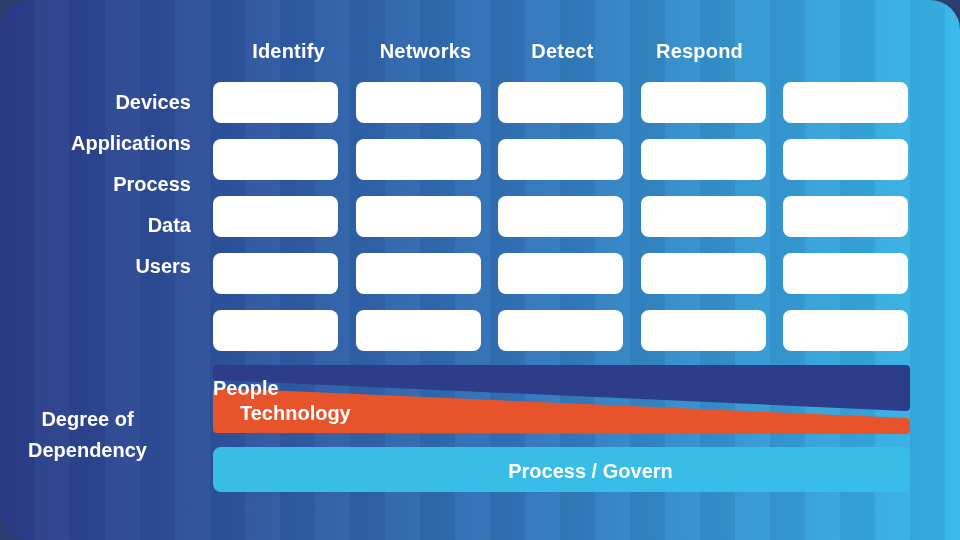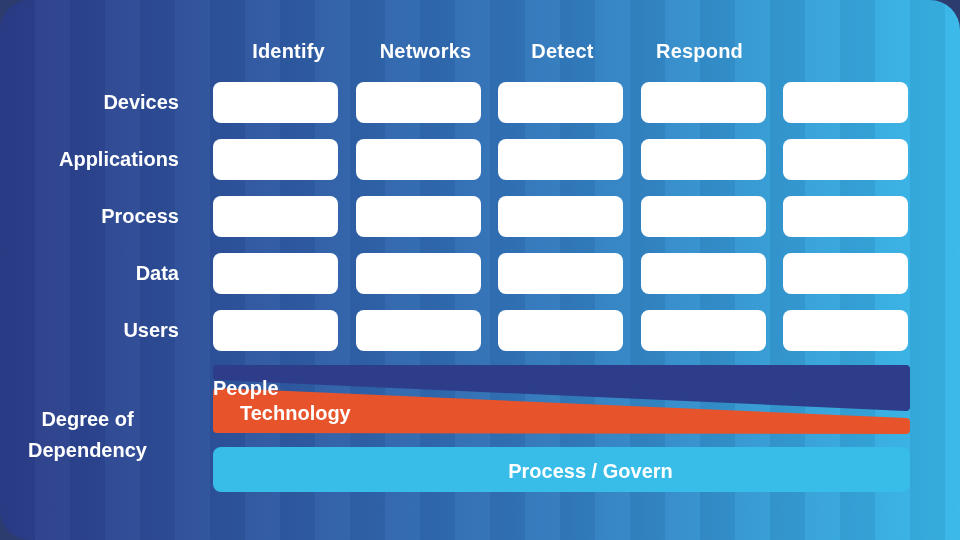--- a/index.html
+++ b/index.html
@@ -5,22 +5,22 @@
   html,body{margin:0;padding:0;background:#2d3c6f;}
   .stage{position:relative;width:960px;height:540px;overflow:hidden;
          font-family:"Liberation Sans","DejaVu Sans",sans-serif;}
   .card{position:absolute;inset:0;border-radius:30px 30px 0 30px;
         background:
           repeating-linear-gradient(90deg, rgba(13,27,77,0.07) 0 35px, rgba(255,255,255,0.02) 35px 70px),
           linear-gradient(90deg,#2c3c88 0%,#3273b8 52%,#38b9e9 100%);}
   .layer{position:absolute;inset:0;z-index:1;}
   .col-headers{position:absolute;left:226px;top:40px;width:695px;display:flex;gap:12px;}
   .col-header{width:125px;text-align:center;color:#fff;font-weight:bold;font-size:20px;letter-spacing:.2px;}
-  .row-labels{position:absolute;left:4px;top:82px;width:175px;display:grid;
-              grid-auto-rows:41px;row-gap:16px;}
+  .row-labels{position:absolute;left:16px;top:82px;width:175px;display:grid;
+              grid-auto-rows:41px;}
   .row-label{color:#fff;font-weight:bold;font-size:20px;text-align:right;
              display:flex;align-items:center;justify-content:flex-end;}
   .grid{position:absolute;left:213px;top:82px;width:695px;display:grid;
         grid-template-columns:repeat(5,125px);column-gap:17.5px;
         grid-auto-rows:41px;row-gap:16px;}
   .cell{background:#fff;border-radius:8px;}
   .wedges{position:absolute;left:213px;top:358px;width:697px;height:82px;}
   .band-label{position:absolute;color:#fff;font-weight:bold;font-size:20px;line-height:22px;}
   .people-label{left:213px;width:697px;top:377px;text-align:left;padding-right:44px;box-sizing:border-box;}
   .technology-label{left:228px;top:402px;margin-left:12px;}

